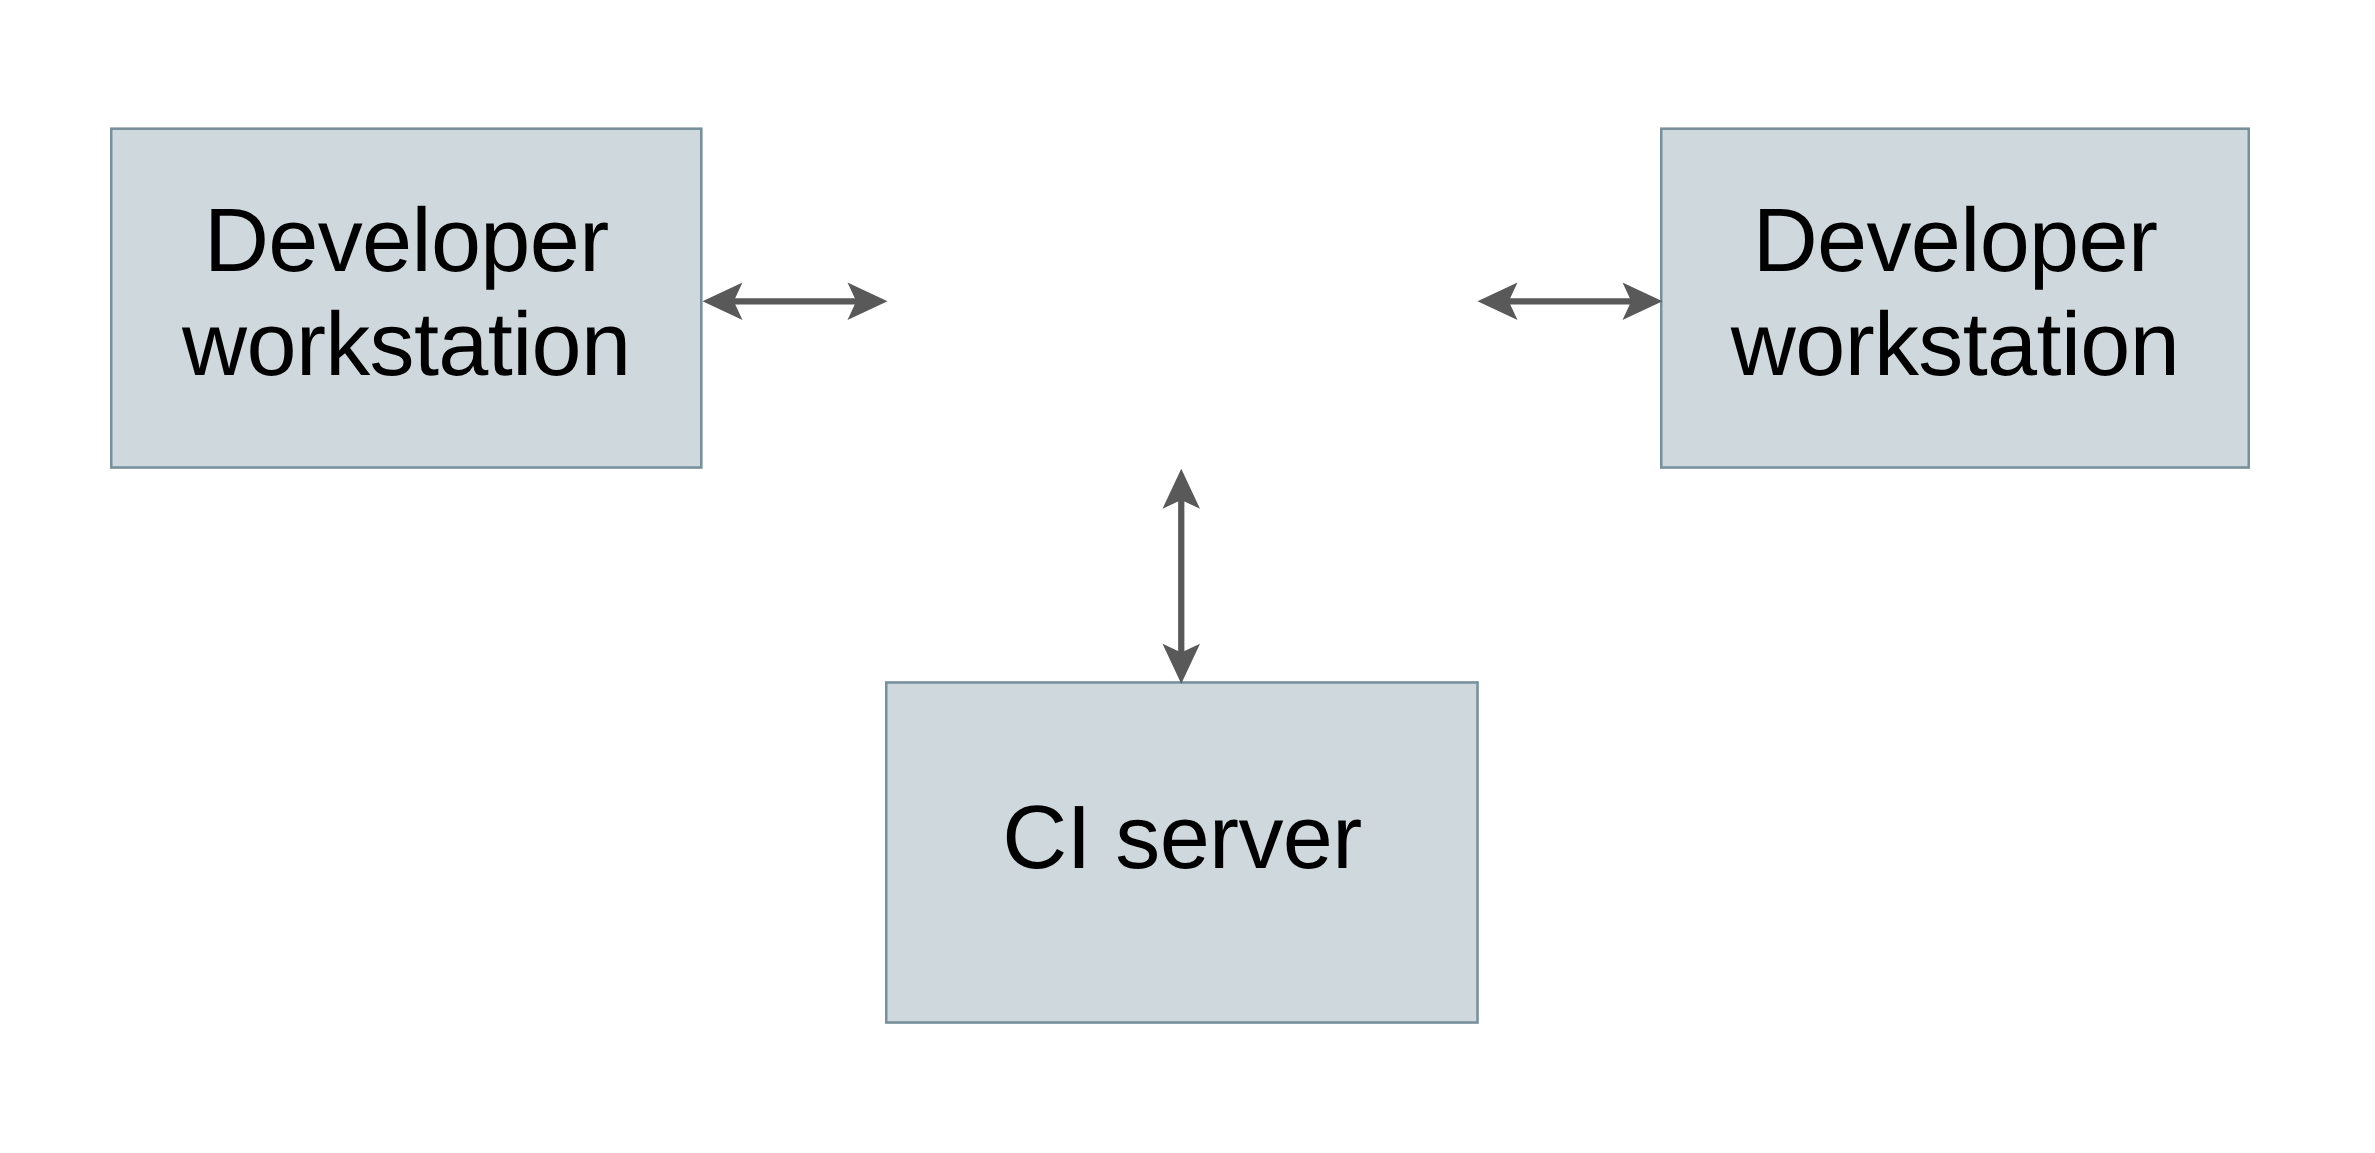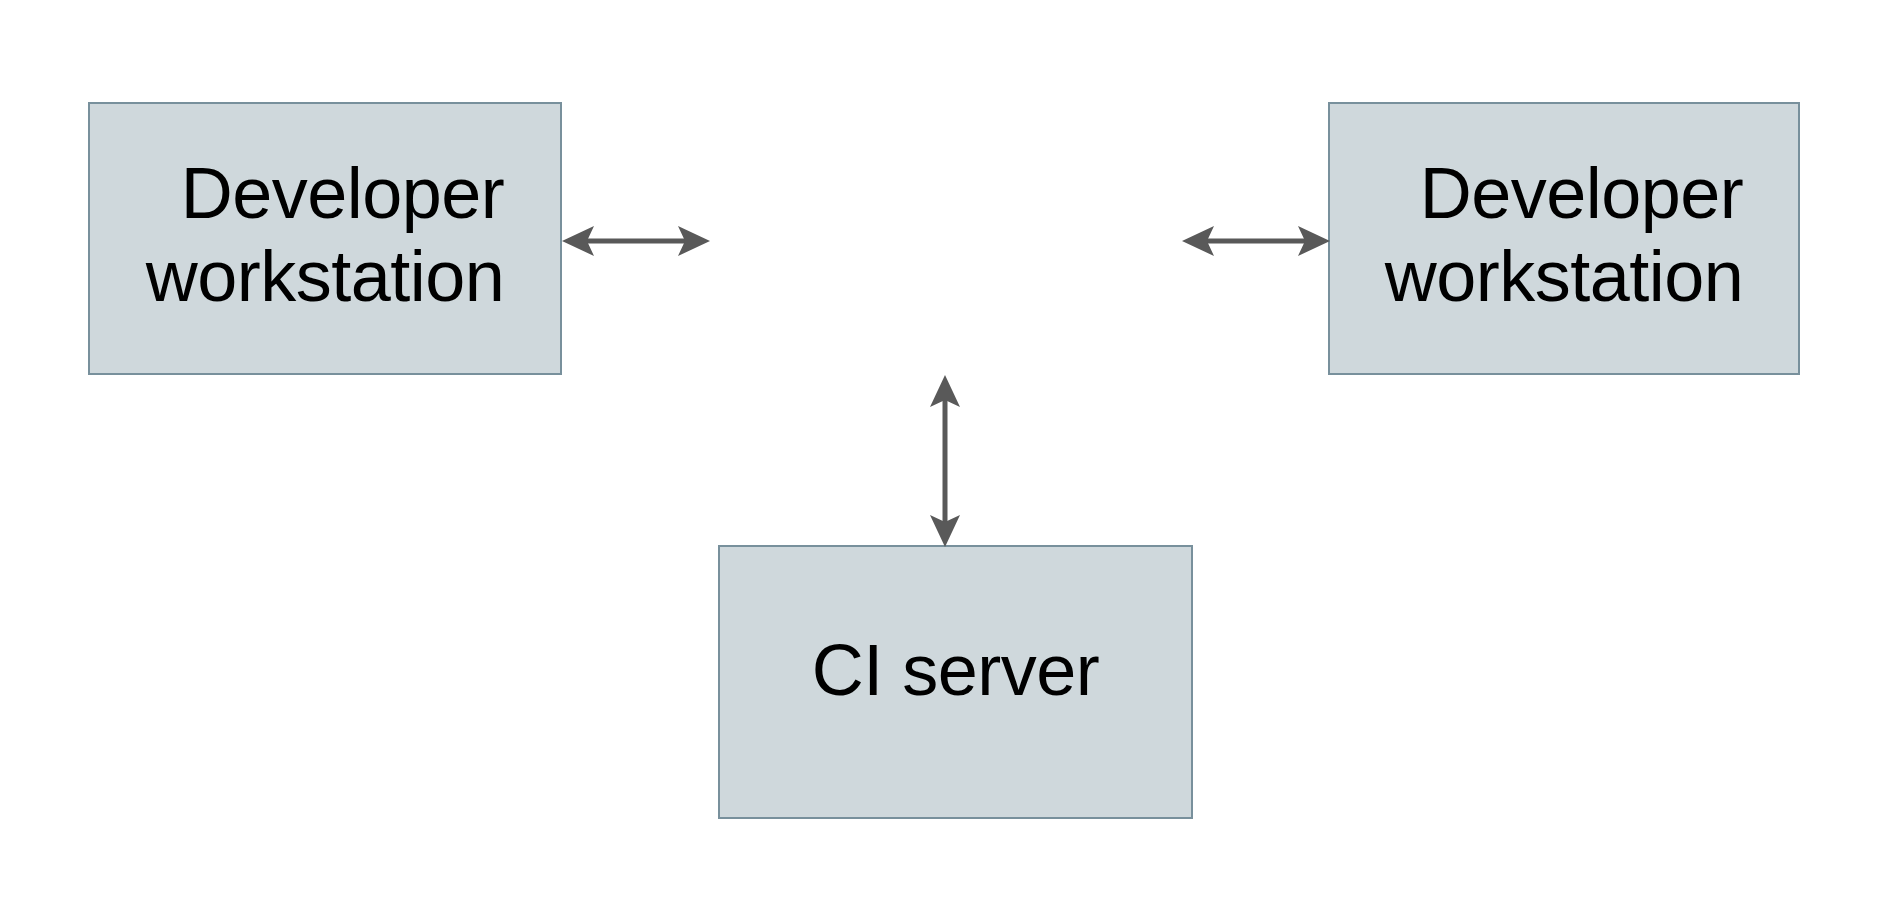--- a/index.html
+++ b/index.html
@@ -29,28 +29,27 @@
     text-align: center;
   }
   .node-label {
     font-family: "Liberation Sans", sans-serif;
     font-size: 72px;
     font-weight: 400;
     line-height: 1.14;
     color: #000000;
     white-space: pre-line;
     letter-spacing: -0.5px;
-    text-align: right;
   }
 
   
   #node-dev-left   { left: 88px;  top: 102px; width: 474px; height: 273px; }
   #node-cache      { left: 708px; top: 102px; width: 474px; height: 273px; }
   #node-dev-right  { left: 1328px;top: 102px; width: 472px; height: 273px; }
-  #node-ci         { left: 708px; top: 545px; width: 475px; height: 274px; margin-left: 10px; }
+  #node-ci         { left: 708px; top: 545px; width: 475px; height: 274px; }
 
   #node-dev-right .node-label { white-space: pre-line; }
   #node-ci .node-label { position: relative; top: -12px; }
   #node-cache .node-label { position: relative; top: -6px; }
   #node-dev-left .node-label { position: relative; top: -4px; }
   #node-dev-right .node-label { position: relative; top: -4px; }
 
   
   .edge {
     position: absolute;

